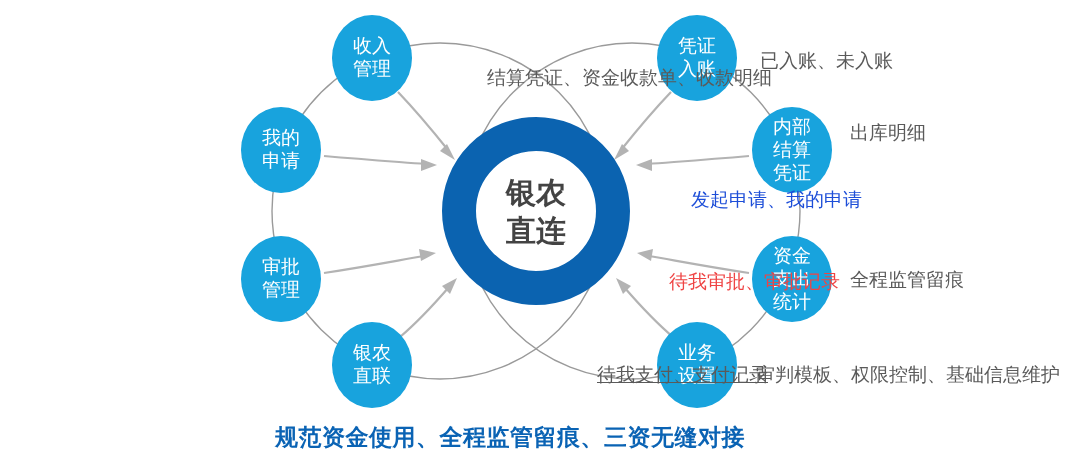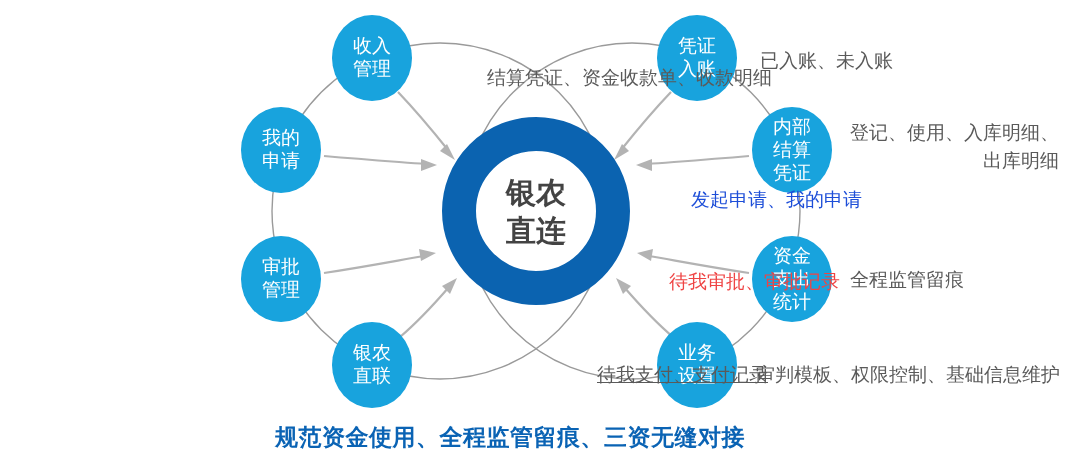--- a/index.html
+++ b/index.html
@@ -64,21 +64,21 @@
     text-anchor: middle;
   }
   .side-label {
     position: absolute;
     color: #5a5a5a;
     font-size: 19px;
     line-height: 1.45;
     font-family: "DejaVu Sans", "Liberation Sans", sans-serif;
     white-space: nowrap;
   }
-  .side-label.right-side { text-align: right; }
+  .side-label.right-side { text-align: center; }
   .side-label.left-side  { text-align: right; }
   #caption {
     position: absolute;
     left: 0;
     top: 422px;
     width: 1020px;
     text-align: center;
     color: #0a63b4;
     font-size: 23px;
     font-weight: bold;
@@ -188,21 +188,20 @@
       <div class="side-label left-side" style="top: 268px; right: 232px; color: #ef4444;">
         <div>待我审批、审批记录</div>
       </div>
       <div class="side-label left-side" style="top: 361px; right: 304px; color: rgb(90, 90, 90); text-decoration: underline;">
         <div>待我支付、支付记录</div>
       </div>
       <div class="side-label right-side" style="top: 47px; left: 760px; color: rgb(90, 90, 90);">
         <div>已入账、未入账</div>
       </div>
       <div class="side-label right-side" style="top: 119px; left: 850px; color: rgb(90, 90, 90);">
-        <div>登记、使用、入库明细、</div>
         <div>出库明细</div>
       </div>
       <div class="side-label right-side" style="top: 266px; left: 850px; color: rgb(90, 90, 90);">
         <div>全程监管留痕</div>
       </div>
       <div class="side-label right-side" style="top: 361px; left: 756px; color: rgb(90, 90, 90);">
         <div>审判模板、权限控制、基础信息维护</div>
       </div>
     </div>
 

